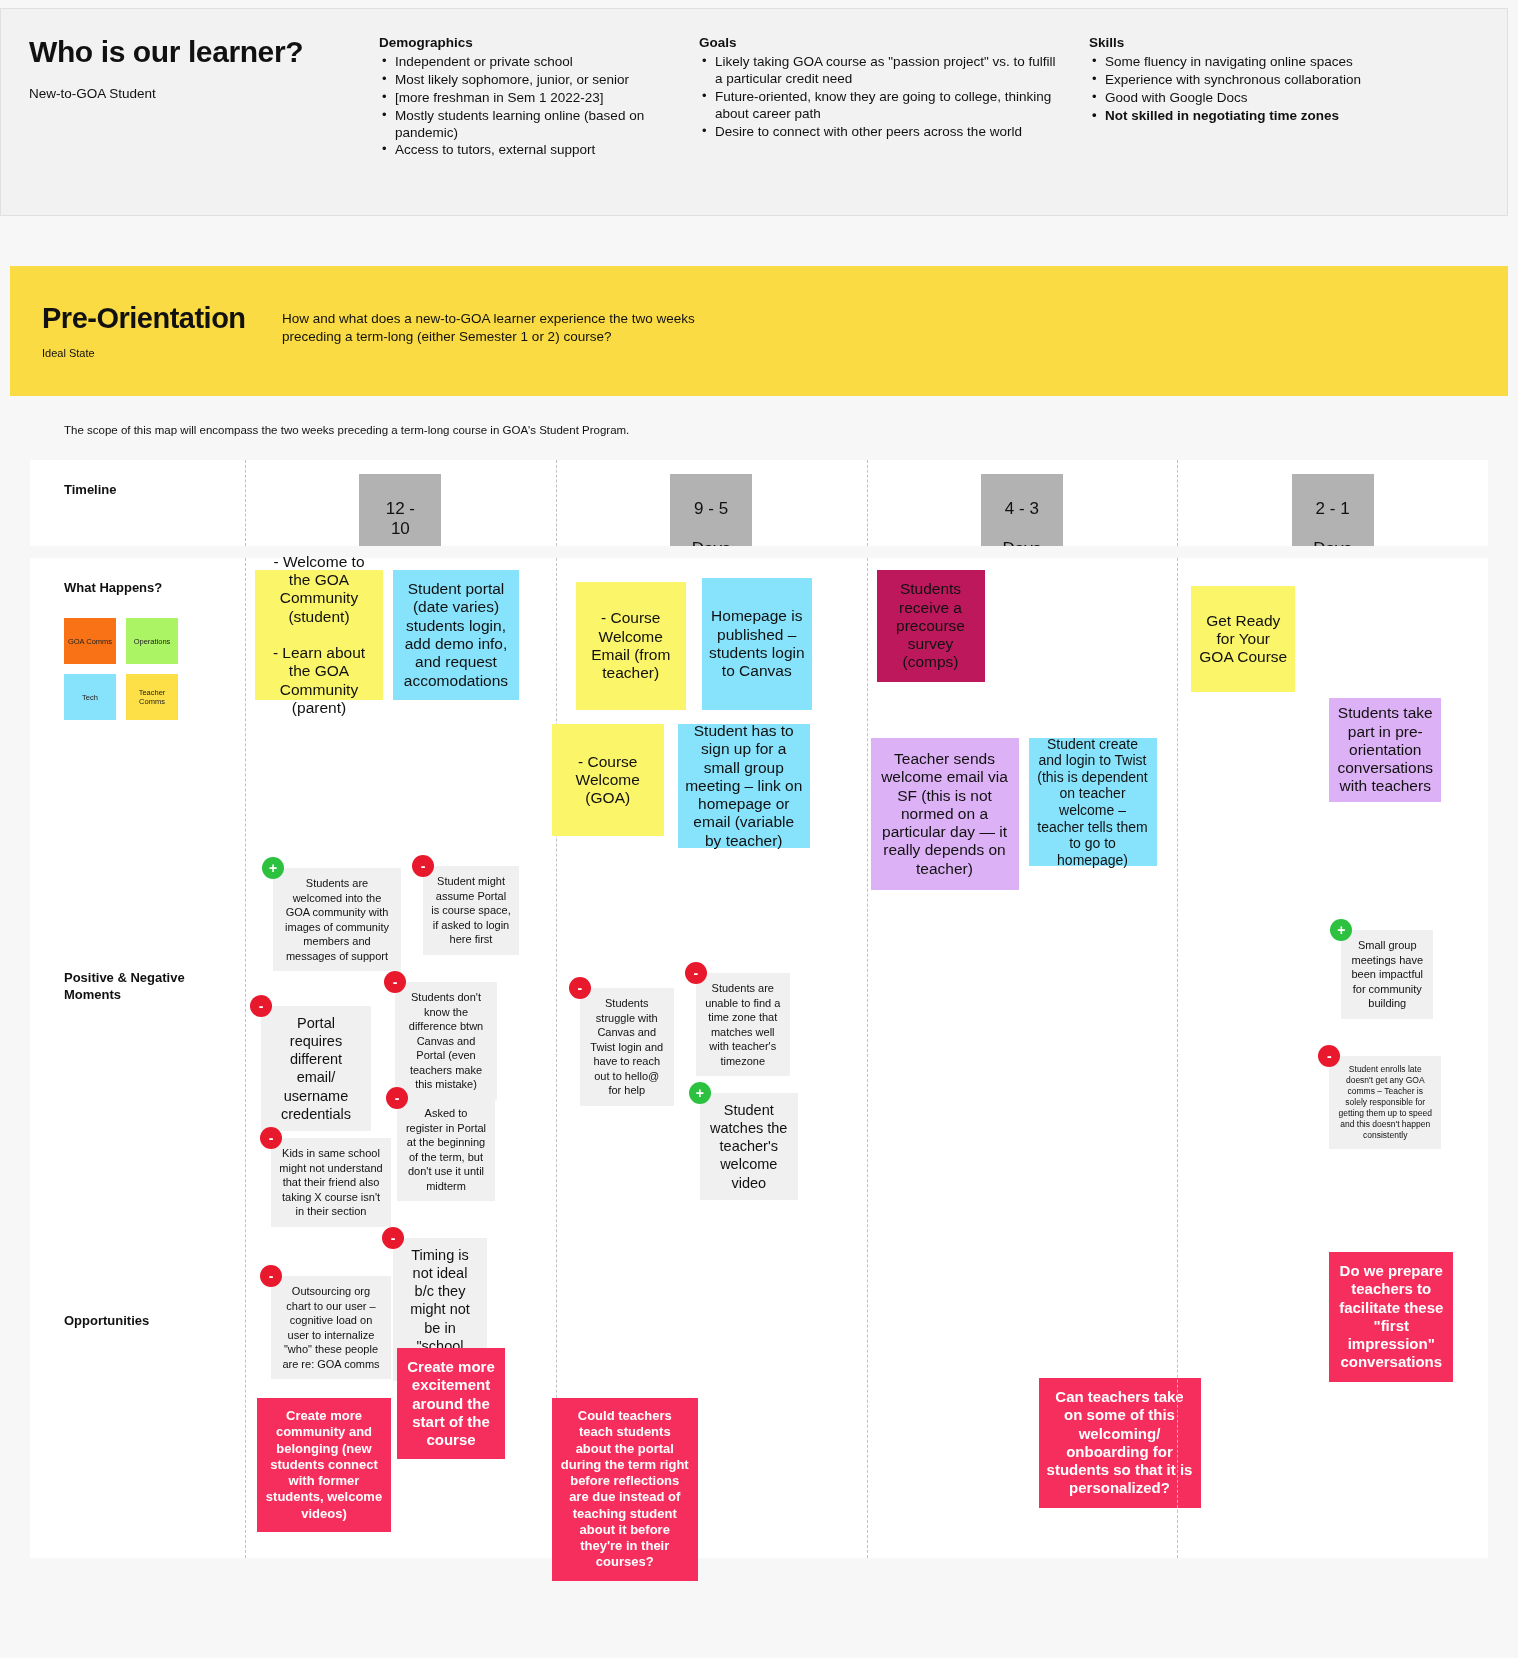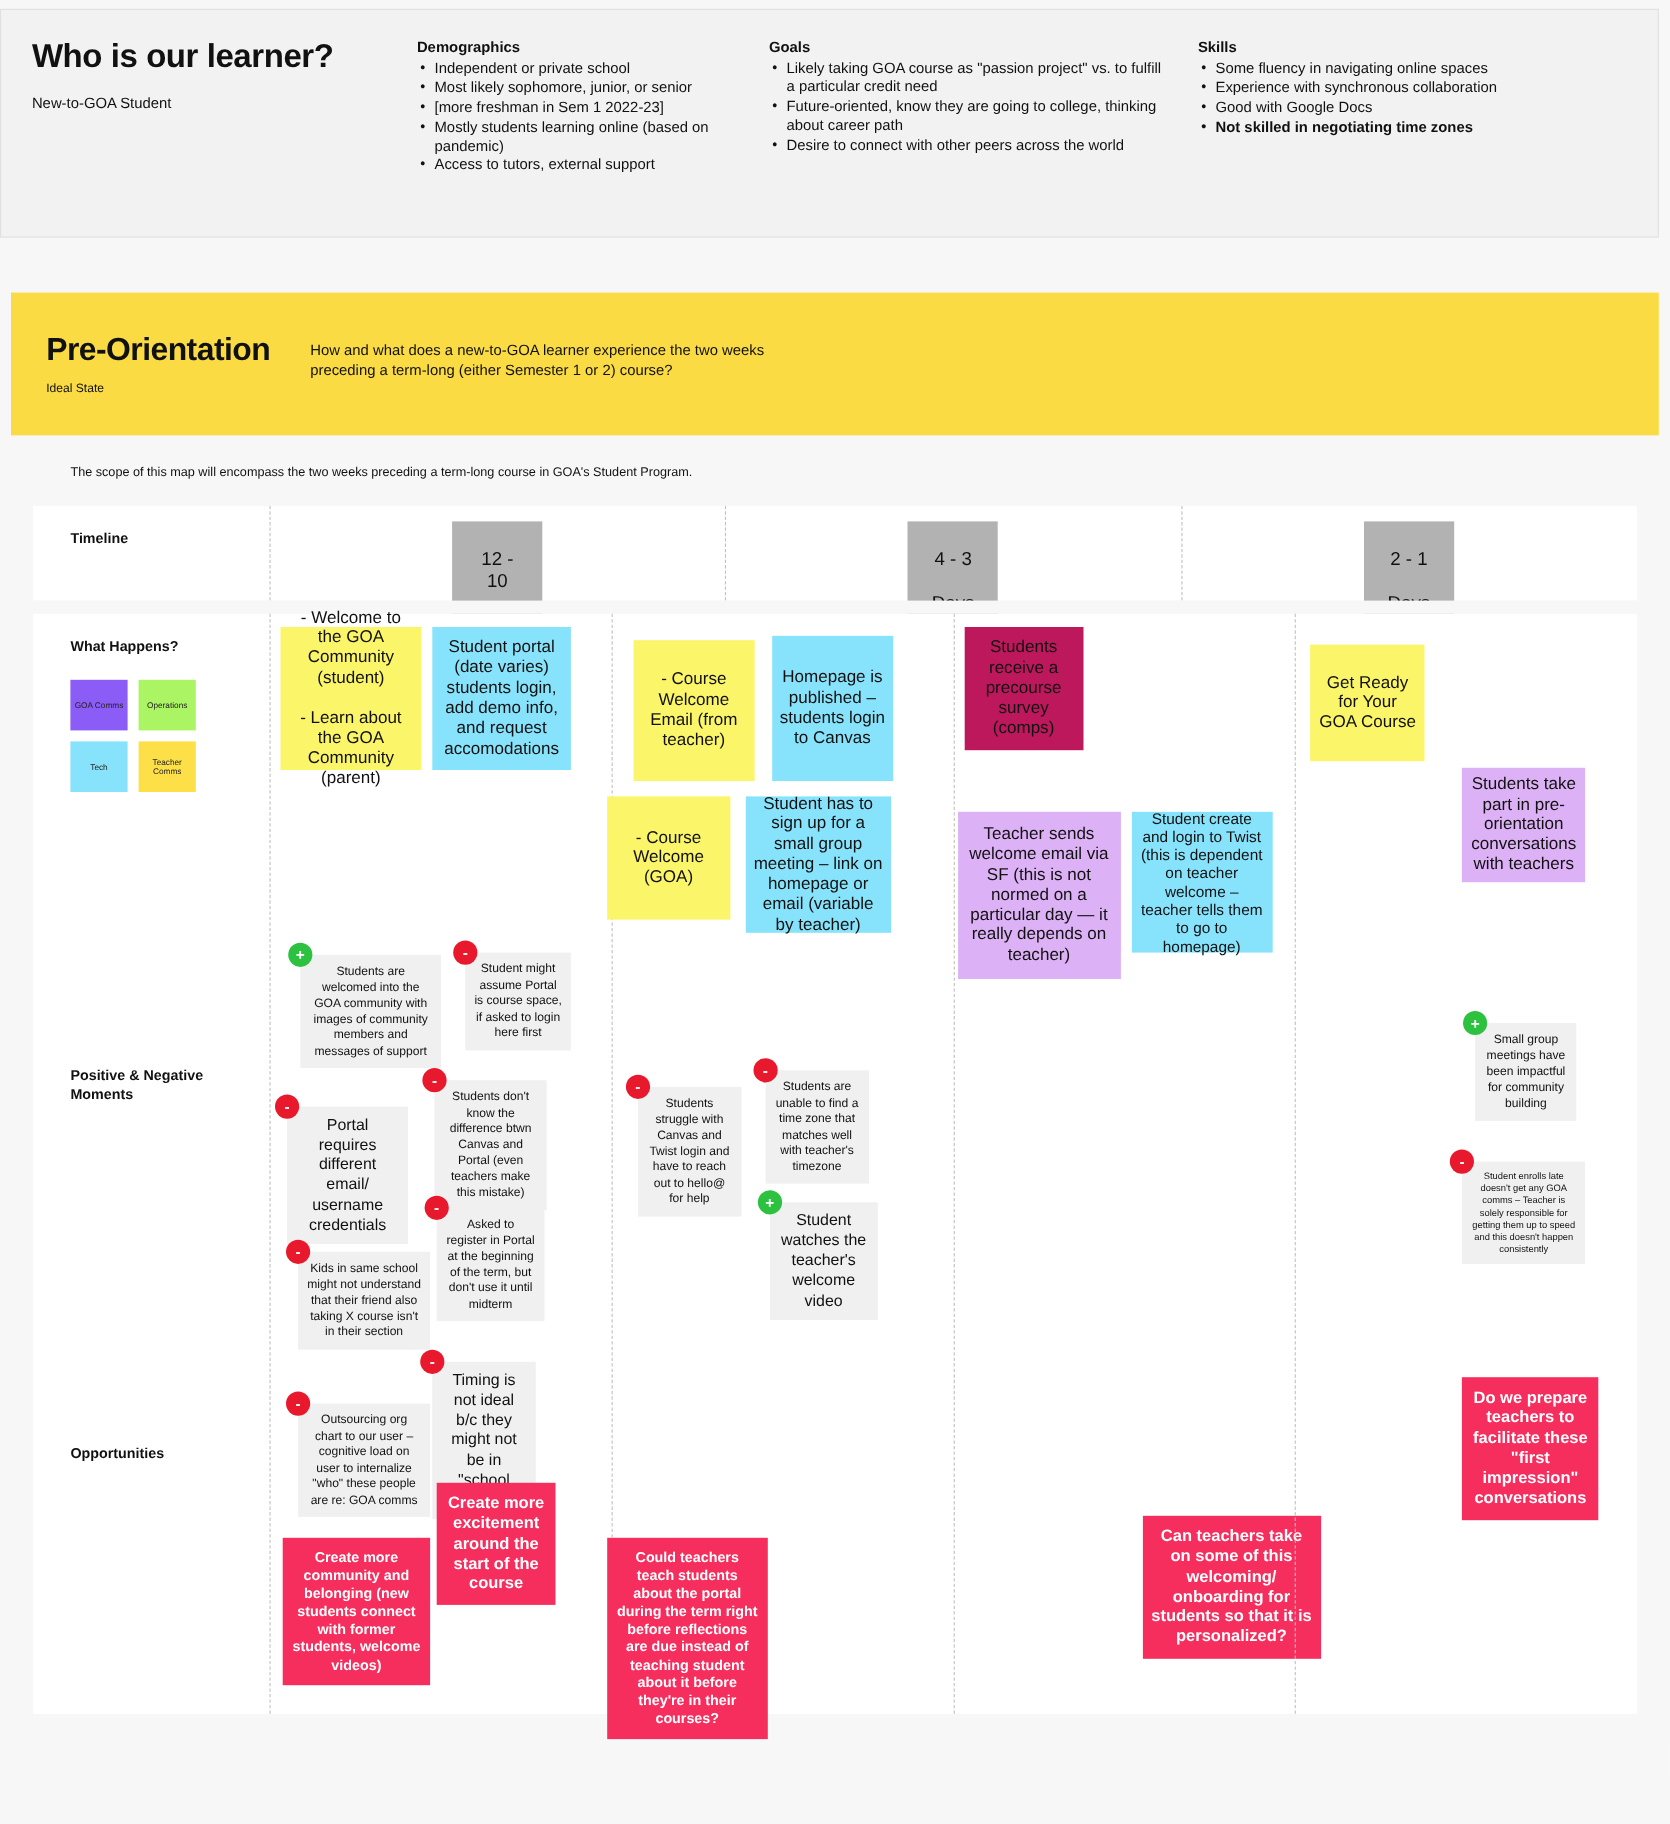--- a/index.html
+++ b/index.html
@@ -294,20 +294,27 @@
         <div class="col">
           <div class="col-line" style="left:0"></div>
           <div class="timeline-chip">
             <span>12 - 10</span><br>
             <span>Days Out</span>
           </div>
         </div>
         <div class="col">
           <div class="col-line" style="left:0"></div>
           <div class="timeline-chip">
+            <span>9 - 5</span><br>
+            <span>Days Out</span>
+          </div>
+        </div>
+        <div class="col">
+          <div class="col-line" style="left:0"></div>
+          <div class="timeline-chip">
             <span>4 - 3</span><br>
             <span>Days Out</span>
           </div>
         </div>
         <div class="col">
           <div class="col-line" style="left:0"></div>
           <div class="timeline-chip">
             <span>2 - 1</span><br>
             <span>Days Out</span>
           </div>
@@ -315,21 +322,21 @@
       </div>
     </div>
 
     <div class="row gap"></div>
 
     <div class="row white canvas-row" style="height:1000px">
 
       <div class="row-label">
         <div class="rl-title">What Happens?</div>
         <div class="legend">
-          <div class="legend-chip" style="background:#8b5cf6">
+          <div class="legend-chip" style="background:#f97316">
             <span>GOA Comms</span>
           </div>
           <div class="legend-chip" style="background:#abf464">
             <span>Operations</span>
           </div>
           <div class="legend-chip" style="background:#87e3fb">
             <span>Tech</span>
           </div>
           <div class="legend-chip" style="background:#fde047">
             <span>Teacher Comms</span>

